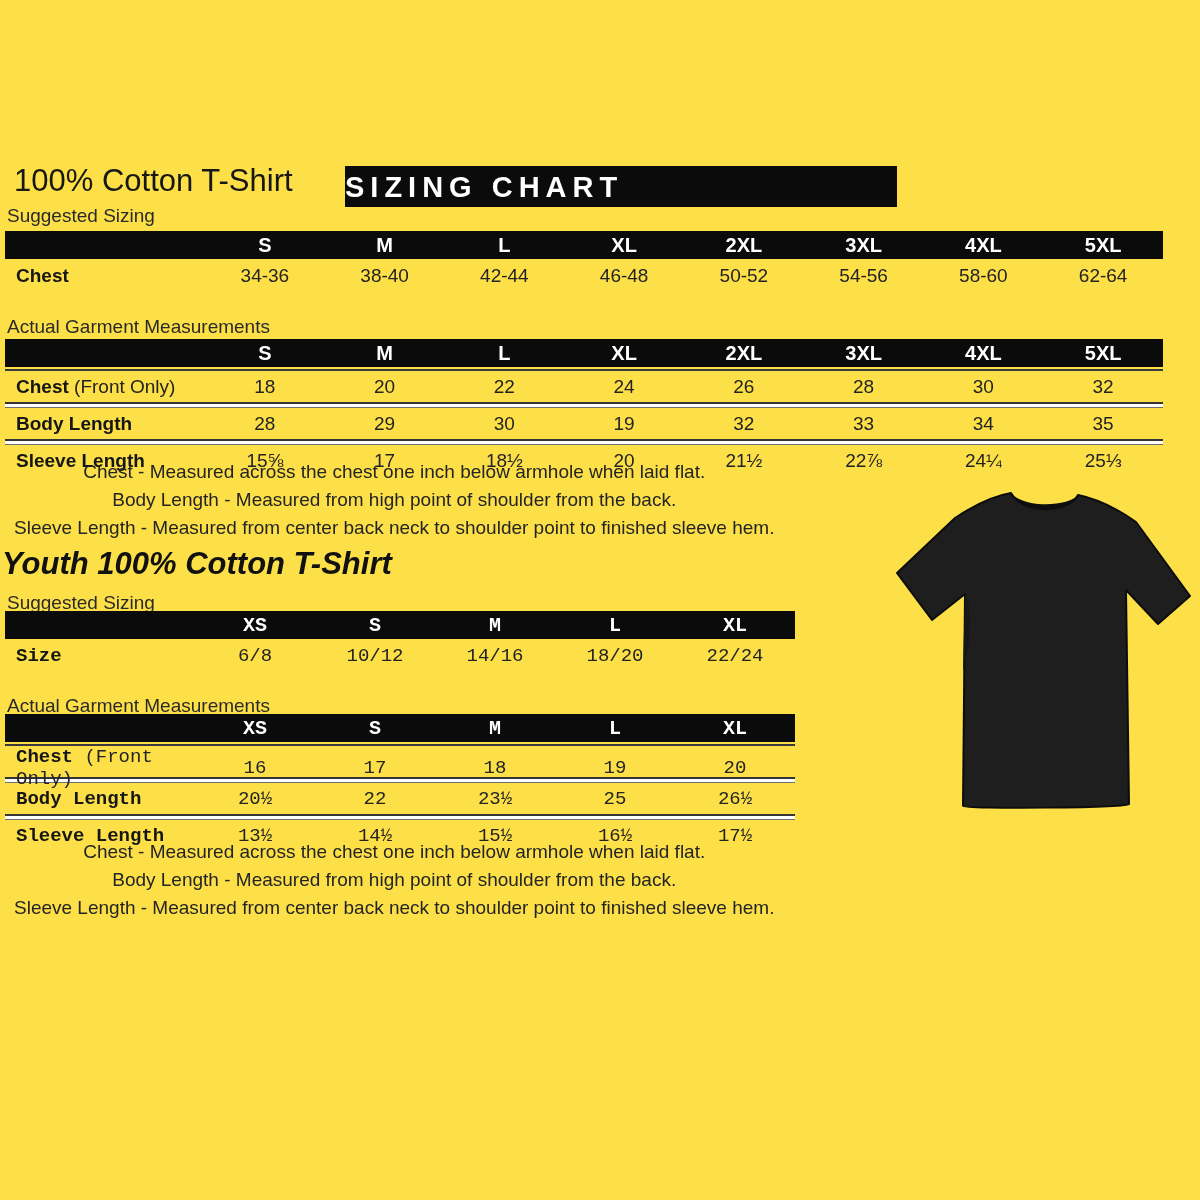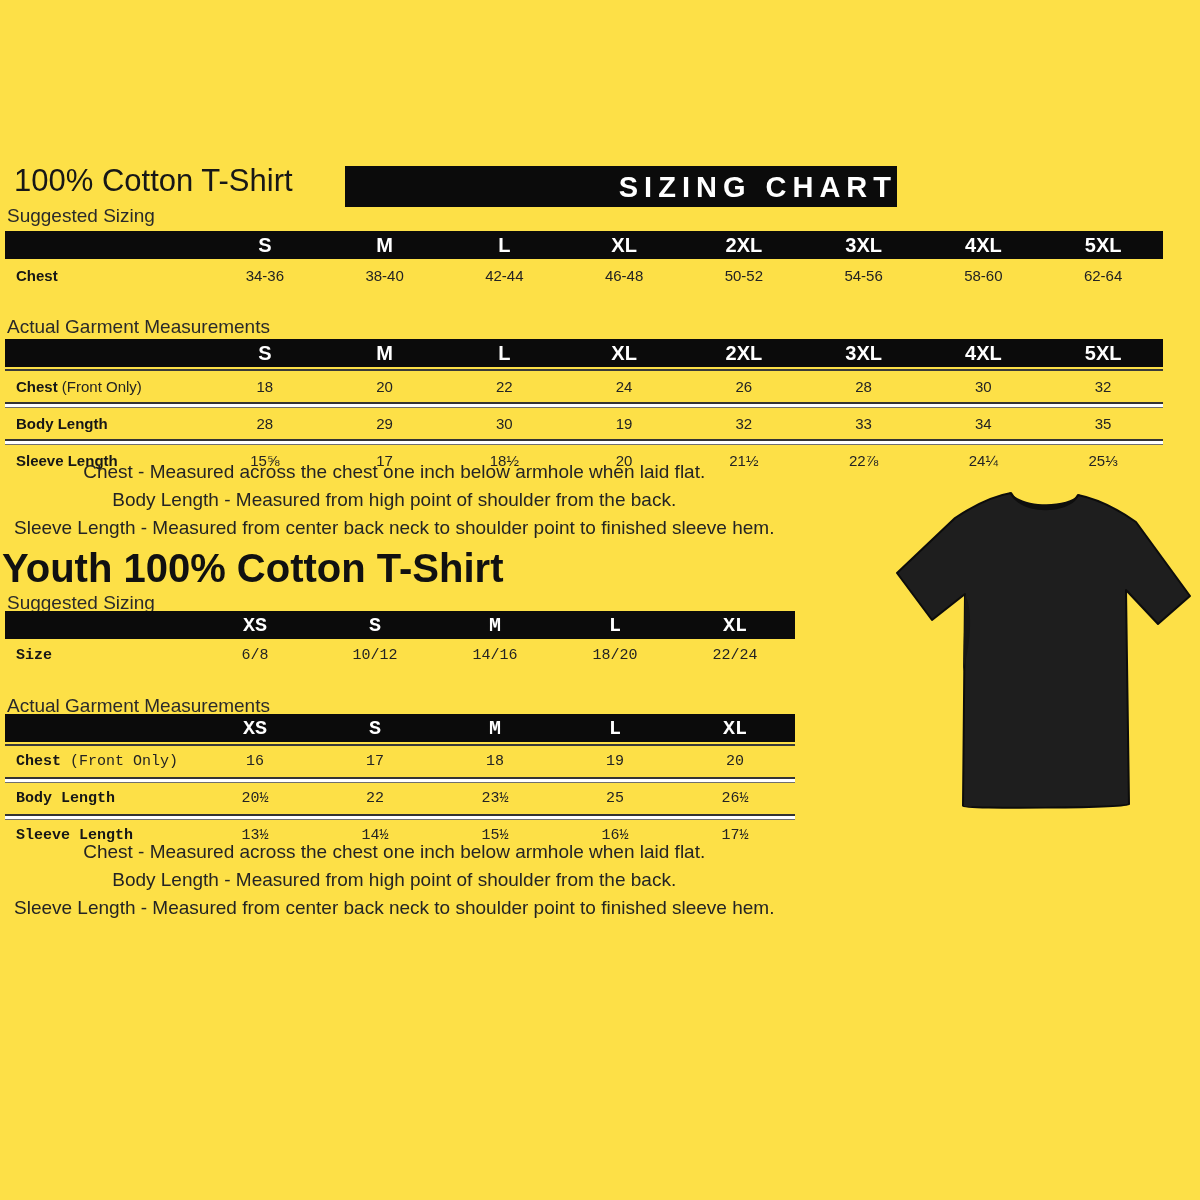--- a/index.html
+++ b/index.html
@@ -2,33 +2,33 @@
 <html><head>
 <meta charset="utf-8">
 <style>
   html,body{margin:0;padding:0;background:#ffffff;}
   .page{
     position:relative;width:1200px;height:1200px;background:#fde047;overflow:hidden;
     font-family:"Liberation Sans","DejaVu Sans",sans-serif;color:#1c1c1c;
   }
   .abs{position:absolute;}
   .main-title{left:14px;top:163px;font-size:31px;font-weight:400;color:#171717;}
-  .youth-title{left:2px;top:546px;font-size:40px;font-weight:700;color:#111;}
+  .youth-title{left:2px;top:546px;font-size:31px;font-weight:700;color:#111;font-style:italic;}
   .banner{
     left:345px;top:166px;width:552px;height:41px;background:#0b0b0b;color:#fff;
-    font-weight:700;font-size:29px;letter-spacing:6px;text-align:right;line-height:42px;
+    font-weight:700;font-size:29px;letter-spacing:6px;text-align:left;line-height:42px;
   }
   .sec-label{font-size:19px;color:#2a2a2a;left:7px;}
   .tbl{left:5px;}
   .adult-w{width:1158px;}
   .youth-w{width:790px;}
   .bar{display:grid;background:#0b0b0b;color:#ffffff;font-weight:700;font-size:20px;height:28px;align-items:center;}
   .grid-a{grid-template-columns:200px repeat(8,1fr);}
   .grid-y{grid-template-columns:190px repeat(5,1fr);font-family:Liberation Mono, monospace;}
-  .row{display:grid;font-size:15px;align-items:center;height:31px;color:#232323;}
+  .row{display:grid;font-size:19px;align-items:center;height:31px;color:#232323;}
   .row.tall{height:33px;}
   .hcell,.cell{text-align:center;}
   .cell.lbl,.hcell.lbl{text-align:left;padding-left:11px;}
   .cell.lbl b{font-weight:700;color:#161616;}
   .underbar{height:0;border-top:2px solid #3a3a3a;margin-top:2px;}
   .dbl{height:3px;border-top:2px solid #343434;border-bottom:1px solid #6f6f6f;background:#fff;}
   .notes div{font-size:19px;line-height:28px;color:#242424;white-space:nowrap;text-align:center;}
   .tshirt{left:893px;top:471px;width:300px;height:350px;}
 </style>
 </head>

